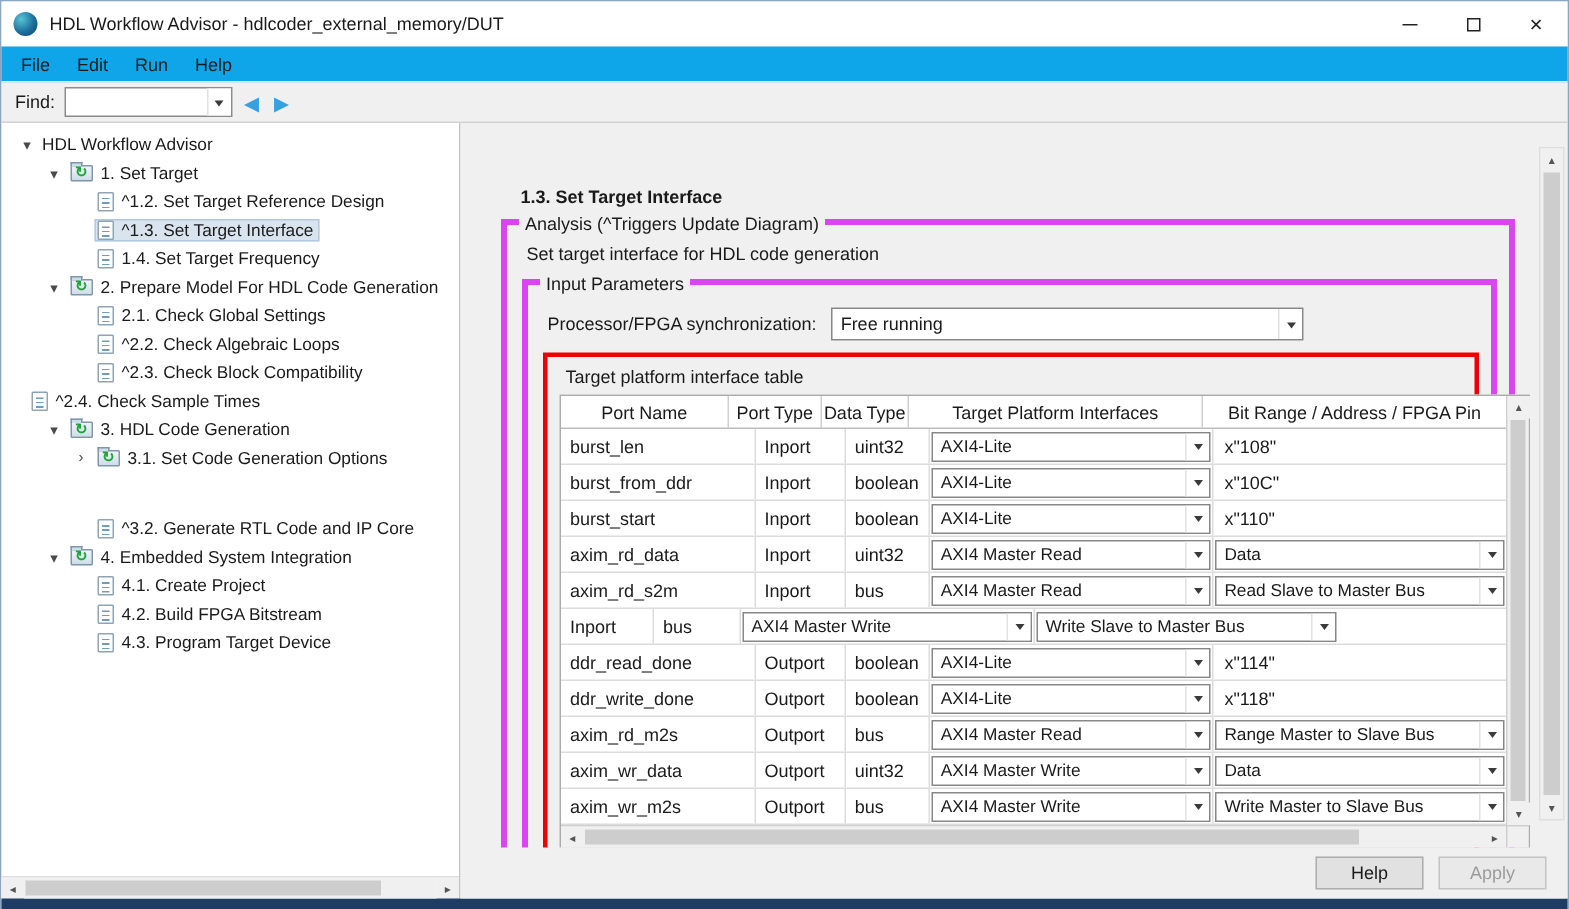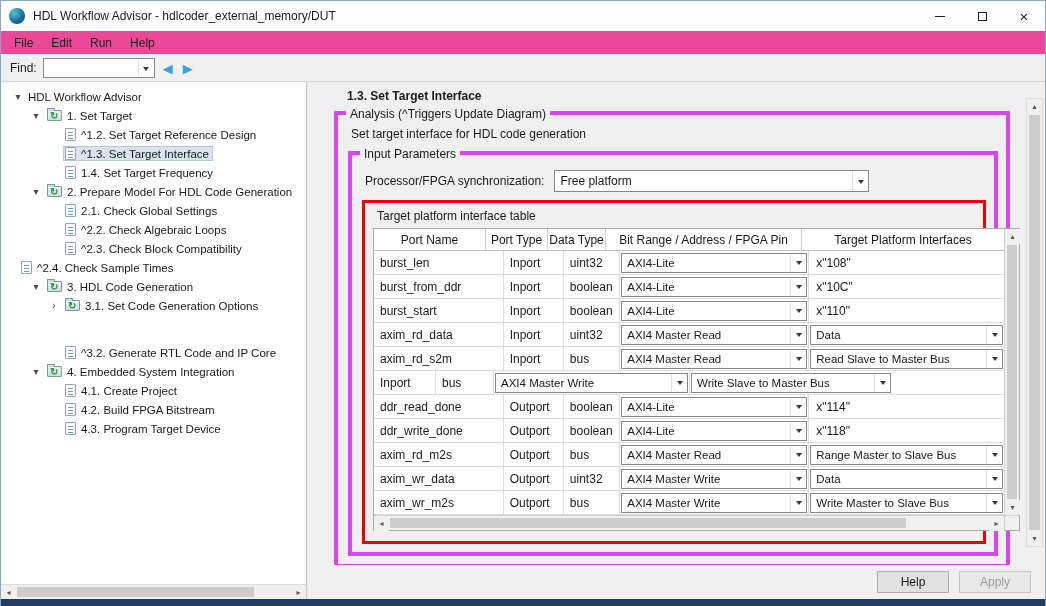--- a/index.html
+++ b/index.html
@@ -12,21 +12,21 @@
   
   .titlebar{height:30px;background:#fff;display:flex;align-items:center;padding-left:8px;flex:none;}
   .app-icon{width:16px;height:16px;border-radius:50%;background:radial-gradient(circle at 32% 30%,#59c3d6,#1b6f9e 55%,#123f63);margin-right:8px;flex:none;}
   .title-text{flex:1;font-size:12px;white-space:nowrap;overflow:hidden;}
   .win-controls{display:flex;height:100%;flex:none;}
   .win-btn{width:42px;height:100%;display:flex;align-items:center;justify-content:center;color:#222;font-size:15px;}
   .glyph-line{width:10px;height:1px;background:#222;display:inline-block;}
   .glyph-box{width:9px;height:9px;border:1px solid #222;display:inline-block;}
 
   
-  .menubar{height:24px;background:#ec4899;display:flex;align-items:center;padding-left:4px;border-bottom:1px solid #ececec;flex:none;}
+  .menubar{height:24px;background:#0ea5e9;display:flex;align-items:center;padding-left:4px;border-bottom:1px solid #ececec;flex:none;}
   .menu-item{padding:3px 9px;cursor:default;}
 
   
   .findbar{height:27px;background:#f0f0f0;display:flex;align-items:center;padding-left:9px;gap:6px;border-bottom:1px solid #d2d2d2;flex:none;}
   .find-combo{width:112px;height:20px;background:#fff;border:1px solid #8a8a8a;display:flex;align-items:center;}
   .combo-btn{width:16px;height:100%;display:flex;align-items:center;justify-content:center;border-left:1px solid #e2e2e2;background:#fff;flex:none;}
   .tri{width:0;height:0;border:3.5px solid transparent;border-top:4.5px solid #3a3a3a;margin-top:4px;display:inline-block;}
   .nav-arrow{font-size:13px;color:#39a0de;padding:0 2px;cursor:default;}
 
   
@@ -48,21 +48,21 @@
 
   
   .scroll-arrow{width:15px;height:15px;display:flex;align-items:center;justify-content:center;color:#555;font-size:8px;background:#f0f0f0;flex:none;}
   .track{flex:1;position:relative;background:#f0f0f0;}
   .thumb-h{position:absolute;left:1px;top:2px;bottom:2px;width:86%;background:#cdcdcd;}
   .thumb-v{flex:1;background:#cdcdcd;margin:1px 2px;}
   .tree-hscroll{height:15px;border-top:1px solid #dcdcdc;display:flex;flex:none;}
 
   
   .right-panel{flex:1;min-width:0;display:flex;flex-direction:column;background:#f0f0f0;position:relative;}
-  .content{flex:1;padding:4px 35px 0 27px;overflow:hidden;}
+  .content{flex:1;padding:4px 35px 0 27px;overflow:hidden;margin-top:35px;}
   .panel-heading{font-weight:bold;font-size:12px;margin:3px 0 6px 13px;}
 
   .groupbox{border:4px solid #d946ef;position:relative;padding:12px 8px 8px 10px;margin-top:8px;}
   .groupbox-label{position:absolute;top:-8px;left:8px;background:#f0f0f0;padding:0 4px;}
   .desc{margin:0 0 10px 3px;}
 
   .sync-row{display:flex;align-items:center;gap:10px;margin:3px 0 8px 3px;}
   .combo{height:22px;border:1px solid #878787;background:#fff;display:flex;align-items:center;overflow:hidden;}
   .combo-val{flex:1;padding-left:5px;white-space:nowrap;overflow:hidden;}
   .sync-combo{width:315px;}
@@ -276,37 +276,37 @@
         <div class="groupbox">
           <span class="groupbox-label">Analysis (^Triggers Update Diagram)</span>
           <div class="desc">Set target interface for HDL code generation</div>
 
           <div class="groupbox">
             <span class="groupbox-label">Input Parameters</span>
 
             <div class="sync-row">
               <span>Processor/FPGA synchronization:</span>
               <div class="combo sync-combo">
-                <span class="combo-val">Free platform</span>
+                <span class="combo-val">Free running</span>
                 <span class="combo-btn">
                     <i class="tri"></i>
                   </span>
               </div>
             </div>
 
             <div class="red-box">
               <span class="table-group-label">Target platform interface table</span>
               <div class="table-widget">
                 <div class="tarea">
                   <div class="thead">
                       <div class="hcell">Port Name</div>
                       <div class="hcell">Port Type</div>
                       <div class="hcell">Data Type</div>
+                      <div class="hcell">Target Platform Interfaces</div>
                       <div class="hcell">Bit Range / Address / FPGA Pin</div>
-                      <div class="hcell">Target Platform Interfaces</div>
                     </div>
                   <div class="tbody">
                       <div class="trow">
     <div class="cell c1">burst_len</div>
     <div class="cell c2">Inport</div>
     <div class="cell c3">uint32</div>
     <div class="cell c4">
       <div class="combo">
         <span class="combo-val">AXI4-Lite</span>
         <span class="combo-btn">

